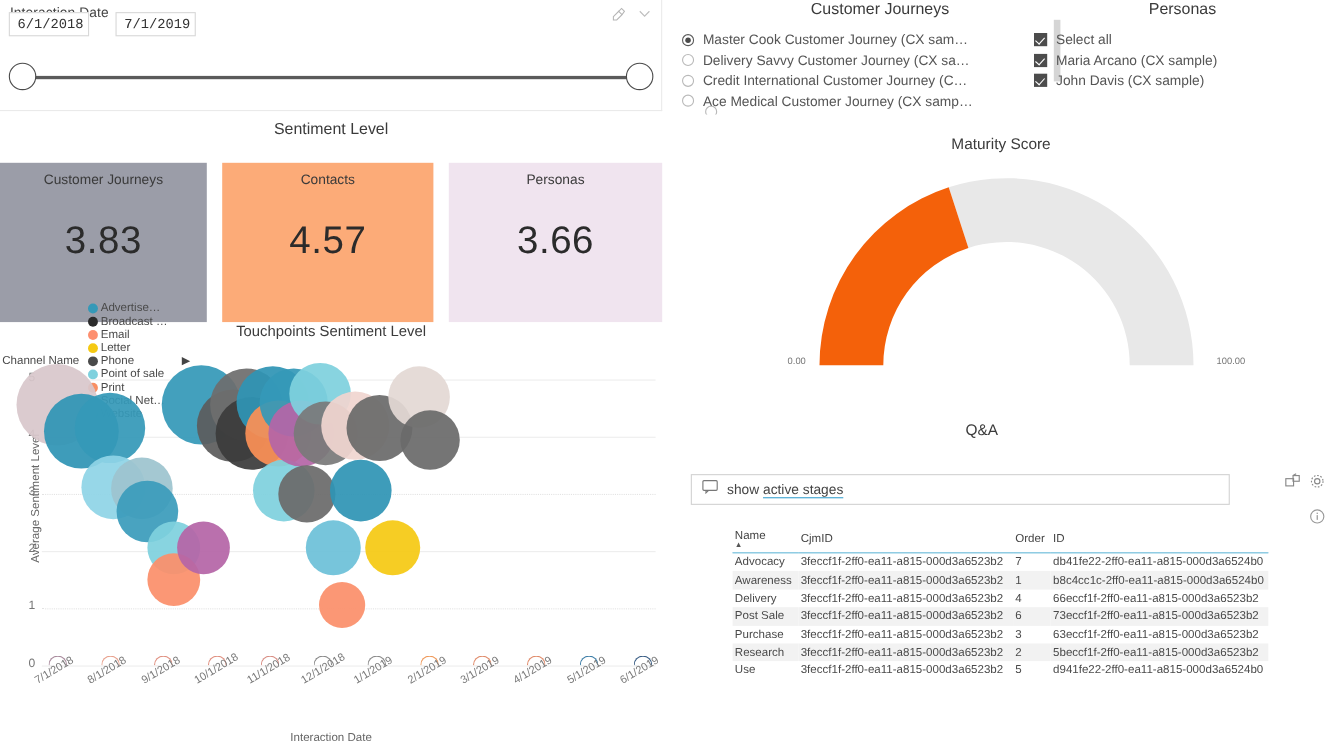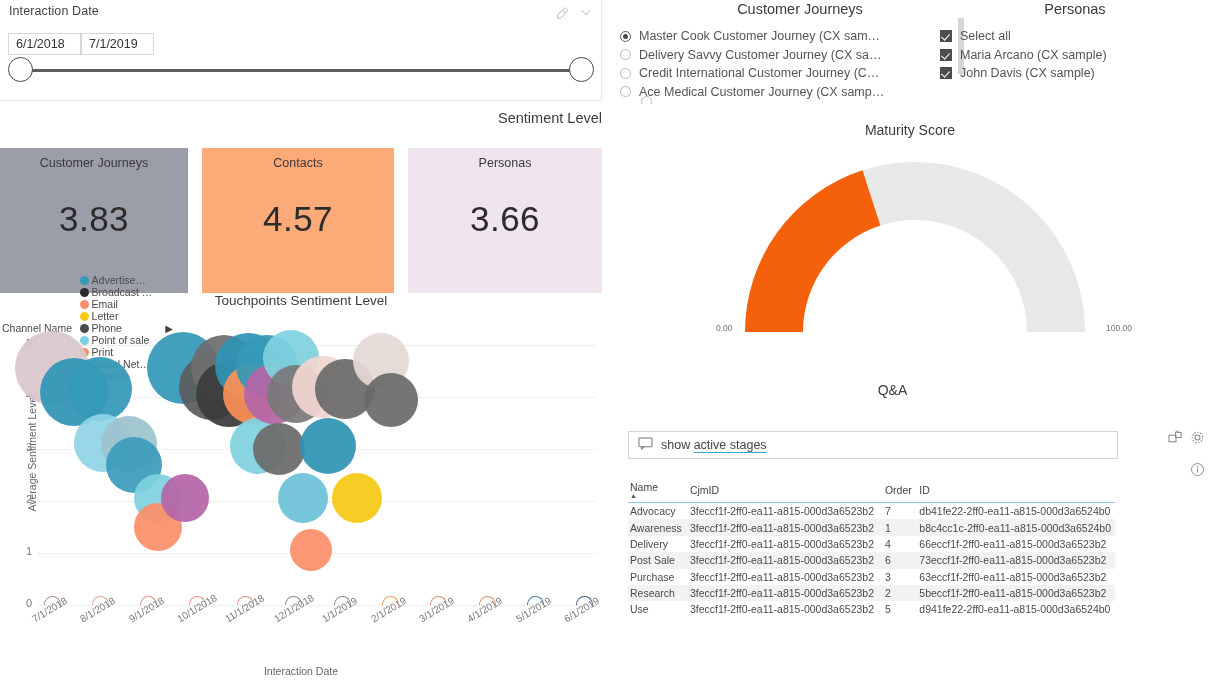--- a/index.html
+++ b/index.html
@@ -17,40 +17,40 @@
     position: absolute; left: 0; top: 0; width: 602px; height: 101px;
     background: #fff; border-bottom: 1px solid #eaeaea; border-right: 1px solid #eaeaea;
     box-sizing: border-box;
   }
   .slicer-title {
     position: absolute; left: 9px; top: 4px;
     font-size: 12.5px; color: #444; letter-spacing: .1px;
   }
   .slicer-icons { position: absolute; right: 8px; top: 5px; display: flex; gap: 10px; align-items: center; }
   .ic { width: 14px; height: 14px; opacity:.55; }
-  .date-boxes { position: absolute; left: 8px; top: 33px; display: flex; gap: 0; }
+  .date-boxes { position: absolute; left: 8px; top: 11px; display: flex; gap: 24px; font-family: Liberation Mono, monospace; }
   .date-box {
     width: 73px; height: 22px; border: 1px solid #d8d8d8; background: #fff;
     font-size: 12.5px; color: #333; display: flex; align-items: center; padding-left: 7px;
     box-sizing: border-box;
   }
   .slider-wrap { position: absolute; left: 8px; top: 54px; width: 586px; height: 34px; }
   .slider-track {
     position: absolute; left: 14px; right: 14px; top: 15px; height: 3px; background: #5b5b5b;
   }
   .slider-handle {
     position: absolute; top: 3px; width: 25px; height: 25px; border-radius: 50%;
     background: #fff; border: 1.6px solid #4a4a4a; box-sizing: border-box;
   }
   .sh-left { left: 0px; }
   .sh-right { right: 0px; }
 
   
   .sentiment-title {
-    position: absolute; left: 0; top: 110px; width: 602px; text-align: right;
+    position: absolute; left: 0; top: 110px; width: 602px; text-align: center;
     font-size: 14.5px; color: #3b3b3b;
   }
   .cards { position: absolute; left: 0px; top: 148px; width: 602px; height: 145px; }
   .card {
     position: absolute; top: 0; height: 145px;
     display: flex; flex-direction: column; align-items: center;
   }
   .card-label { margin-top: 8px; font-size: 12.5px; color: #3a3a3a; }
   .card-value { margin-top: 29px; font-size: 35px; font-weight: 300; color: #2b2b2b; letter-spacing: .5px; }
   #card0 { left: 0px;   width: 188px; background: #9b9da8; }
@@ -120,21 +120,21 @@
     border: 1px solid #d2d2d2; background: #fff; display: flex; align-items: center; gap: 8px;
     padding-left: 9px; box-sizing: border-box;
   }
   .qa-text { font-size: 12.5px; color: #444; }
   .qa-text u { text-decoration: underline; text-decoration-color: #3aa2d0; text-underline-offset: 2.5px; }
   .qa-side { position: absolute; left: 548px; top: 48px; display:flex; gap: 7px; }
   .qa-info { position: absolute; left: 570px; top: 80px; }
 
   
   .tbl { position: absolute; left: 8px; top: 98px; width: 487px; font-size: 10.5px; color: #444; }
-  .tbl table { border-collapse: collapse; width: 100%; }
+  .tbl table { border-collapse: collapse; width: 100%; margin-left: 38px; }
   .tbl th {
     text-align: left; font-weight: normal; color: #444; font-size: 10.5px;
     padding: 1px 4px 4px 2px; border-bottom: 1px solid #8ccae2;
   }
   .tbl td { padding: 2.2px 4px 2.2px 2px; color: #4a4a4a; white-space: nowrap; }
   .tbl tr.alt td { background: #f2f2f2; }
   .sort-caret { font-size: 7px; color:#555; display:block; line-height:5px; }
   .col-name { width: 62px; }
   .col-cjm  { width: 208px; }
   .col-ord  { width: 34px; }

